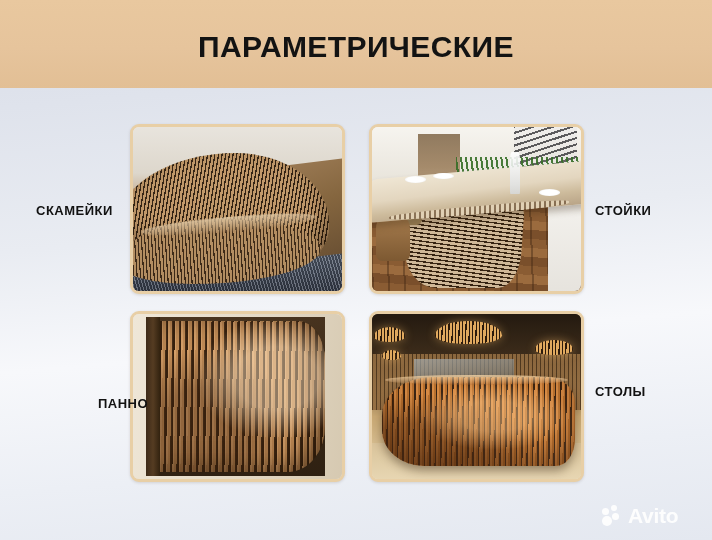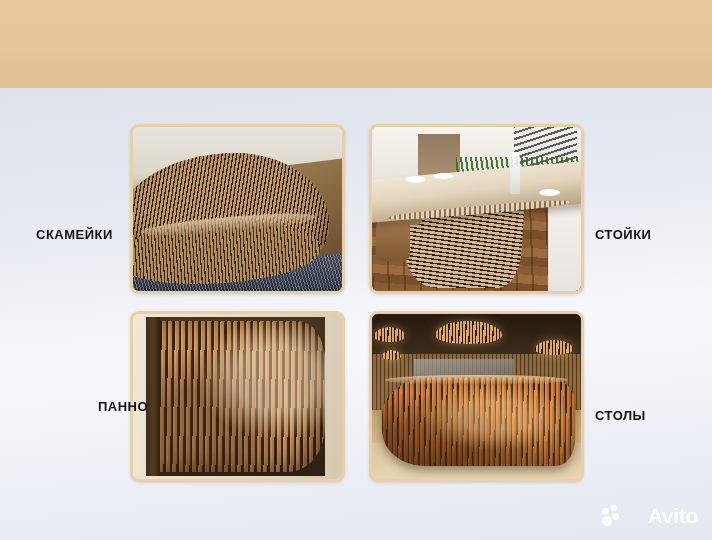--- a/index.html
+++ b/index.html
@@ -71,38 +71,36 @@
 
   
   .side-label {
     position: absolute;
     font-size: 13px;
     font-weight: bold;
     color: #121212;
     letter-spacing: 0.5px;
     white-space: nowrap;
     line-height: 16px;
-    margin-top: 24px;
   }
   #label-benches  { left: 36px;  top: 203px; }
   #label-tables   { left: 595px; top: 203px; }
-  #label-panels   { left: 62px;  top: 375px; padding-left: 36px; }
+  #label-panels   { left: 62px;  top: 396px; padding-left: 36px; }
   #label-counters { left: 595px; top: 384px; }
 
   
   #watermark {
     position: absolute;
     left: 602px;
     top: 502px;
     width: 96px;
     height: 28px;
     display: flex;
     align-items: center;
     opacity: 0.92;
-    justify-content: space-between;
   }
   #watermark-mark {
     position: relative;
     width: 24px;
     height: 22px;
     flex: 0 0 auto;
     margin-right: 2px;
   }
   #watermark-mark i {
     position: absolute;
@@ -358,20 +356,21 @@
     border-radius: 50%;
     filter: blur(0.5px);
   }
 </style>
 </head>
 <body>
 
 <div id="slide">
 
   <div id="header-band"></div>
+  <div id="header-title">ПАРАМЕТРИЧЕСКИЕ</div>
 
   <div class="card" id="card-benches">
     <div class="card-photo ph-bench">
       <div class="rug"></div>
       <div class="slab"></div>
       <div class="body"></div>
       <div class="seat"></div>
       <div class="ridge"></div>
     </div>
   </div>

